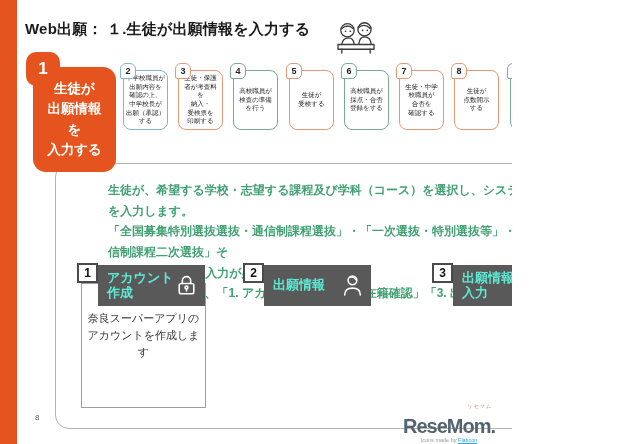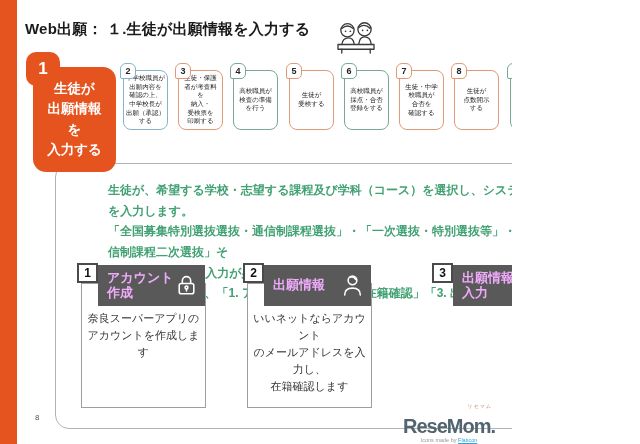--- a/index.html
+++ b/index.html
@@ -30,21 +30,21 @@
 
   
   .panel { position:absolute; left:55px; top:163px; width:562px; height:266px; background:#fff; border:1.5px solid #B3B3B3; border-radius:14px; z-index:1; }
   .panel-text { position:absolute; left:20px; top:16px; right:10px; color:#41A173; font-size:12px; font-weight:bold; line-height:1.72;margin-left:32px; }
   .panel-text p { white-space:pre-line; margin:0; }
 
   
   .card { position:absolute; top:263px; width:132px; height:146px; z-index:3; }
   .card-badge { position:absolute; left:0; top:0; width:21px; height:20px; background:#fff; border:2px solid #4a4a4a; z-index:3; display:flex; align-items:center; justify-content:center; font-size:12px; font-weight:bold; color:#111; }
   .card-header { position:absolute; left:21px; top:2px; width:107px; height:41px; background:#595959; z-index:2; display:flex; align-items:center; justify-content:space-between; padding:0 6px 0 9px; }
-  .card-title { color:#f0abfc; font-weight:bold; font-size:13px; line-height:1.15; white-space:pre-line; }
+  .card-title { color:#5eead4; font-weight:bold; font-size:13px; line-height:1.15; white-space:pre-line; }
   .card-icon { width:25px; height:25px; flex:0 0 auto; }
   .card-body { position:absolute; left:4px; top:20px; width:125px; height:125px; background:#fff; border:1.4px solid #9E9E9E; z-index:1; }
   .card-text { position:absolute; left:2px; right:2px; top:26px; text-align:center; color:#333; font-size:11px; line-height:1.55; white-space:pre-line; }
 
   
   .page-number { position:absolute; left:35px; top:413px; font-size:8px; color:#555; }
   .logo-block { position:absolute; right:12px; top:403px; width:102px; text-align:center; z-index:7; }
   .logo-ruby { position:absolute; right:8px; top:0; font-size:5px; color:#C4846A; letter-spacing:1px; }
   .logo-text { margin-top:13px; font-size:20px; font-weight:bold; color:#51646F; letter-spacing:-1px; line-height:1; }
   .logo-credit { margin-top:1px; font-size:5.5px; color:#999; }
@@ -164,25 +164,20 @@
         <rect class="wln" x="5" y="10" width="14" height="10" rx="2"></rect>
         <path class="wln" d="M8,10 V7.5 a4,4 0 0 1 8,0 V10"></path>
         <circle class="wln" cx="12" cy="14" r="1.4"></circle>
         <line class="wln" x1="12" y1="15.4" x2="12" y2="17.2"></line>
       </svg>
     </div>
     <div class="card-badge">1</div>
   </div>
 
   <div class="card" style="left:243px">
-    <div class="card-body">
-      <div class="card-text">いいネットならアカウント
-のメールアドレスを入力し、
-在籍確認します</div>
-    </div>
     <div class="card-header">
       <div class="card-title">出願情報</div>
       <svg class="card-icon" viewBox="0 0 24 24">
         <circle class="wln" cx="12" cy="7" r="4.2"></circle>
         <path class="wln" d="M9.5,4.2 a4.2,4.2 0 0 1 5.5,2"></path>
         <path class="wln" d="M4.5,21 q0,-6.5 7.5,-6.5 q7.5,0 7.5,6.5"></path>
       </svg>
     </div>
     <div class="card-badge">2</div>
   </div>

